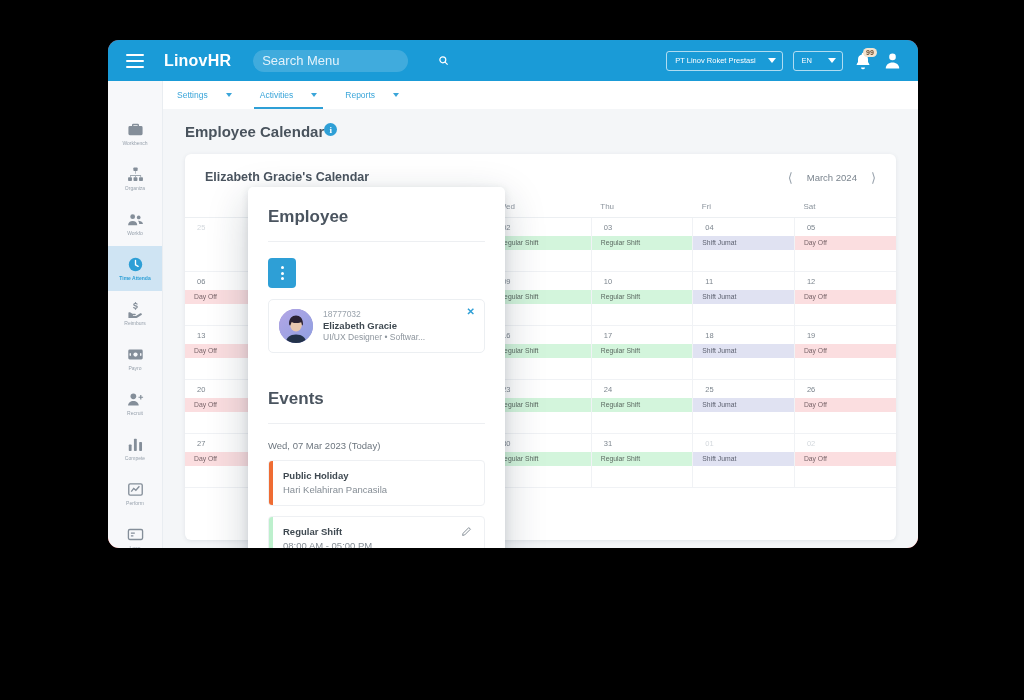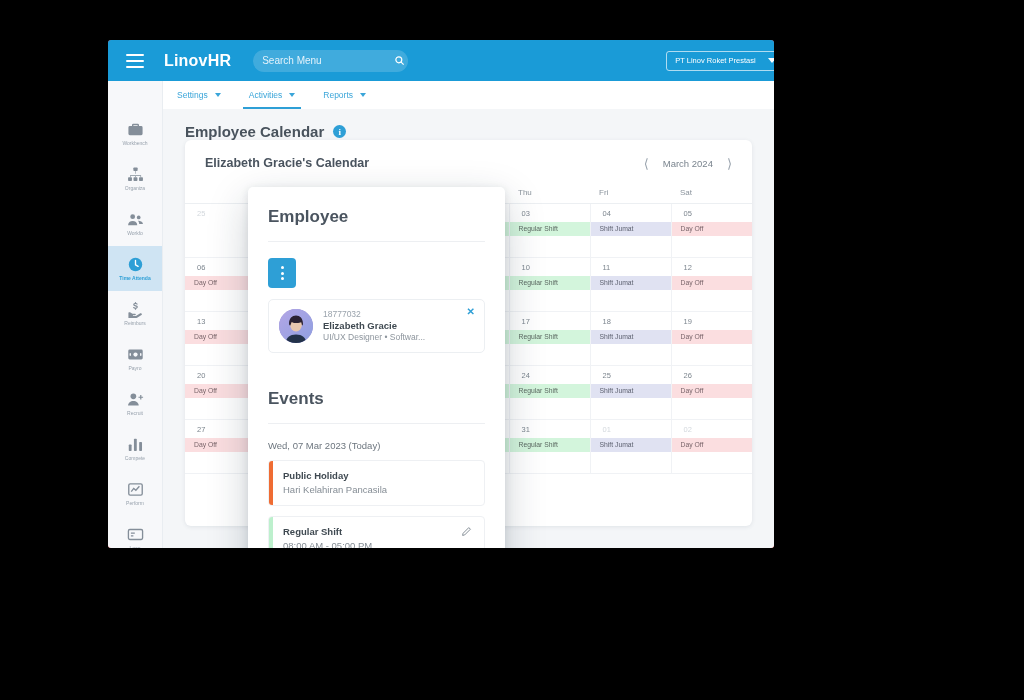--- a/index.html
+++ b/index.html
@@ -7,23 +7,23 @@
     width: 1024px; height: 700px;
     background: #000;
     font-family: "Liberation Sans", sans-serif;
     overflow: hidden;
   }
   #stage { position: relative; width: 1024px; height: 700px; background: #000; }
 
   
   #app-window {
     position: absolute; left: 108px; top: 40px;
-    width: 666px; height: 508px;
+    width: 810px; height: 508px;
     background: #ef4444;
-    border-radius: 3px;
+    border-radius: 11px;
     overflow: hidden;
     box-shadow: 0 18px 50px rgba(0,0,0,.55);
   }
 
   
   #topbar {
     position: absolute; left: 0; top: 0; width: 810px; height: 41px;
     background: #1a9bd7;
     display: flex; align-items: center;
   }
@@ -33,21 +33,21 @@
   .brand { margin-left: 20px; color: #fff; font-size: 16px; letter-spacing: .2px; }
   .brand b { font-weight: bold; }
   .brand span.light { font-weight: 600; }
   .search-menu {
     margin-left: 22px; width: 155px; height: 22px;
     background: rgba(255,255,255,.17); border-radius: 11px;
     display: flex; align-items: center; padding: 0 9px;
   }
   .search-menu input {
     flex: 1; border: 0; background: transparent; outline: none;
-    color: #fff; font-size: 10px; font-family: "Liberation Sans", sans-serif;
+    color: #fff; font-size: 13px; font-family: "Liberation Sans", sans-serif;
   }
   .search-menu input::placeholder { color: #e3f2fb; }
   .ic-search-sm { width: 11px; height: 11px; flex: 0 0 auto; }
 
   .topbar-right { margin-left: auto; display: flex; align-items: center;
     gap: 10px; padding-right: 16px; }
   .sel-box {
     height: 20px; border: 1px solid rgba(255,255,255,.65); border-radius: 3px;
     display: flex; align-items: center; padding: 0 6px 0 8px; gap: 12px;
     color: #fff; font-size: 7.5px; cursor: pointer;
@@ -64,21 +64,21 @@
   }
   .avatar-top { width: 19px; height: 19px; cursor: pointer; }
 
   
   #navrow {
     position: absolute; left: 0; top: 41px; width: 810px; height: 28px;
     background: #fff; display: flex; align-items: stretch;
   }
   #navrow .spacer { width: 55px; }
   .tab {
-    position: relative; display: flex; align-items: center; gap: 7px;
+    position: relative; display: flex; align-items: center; gap: 18px;
     padding: 4px 14px; color: #3aa5d9; font-size: 8.5px; cursor: pointer;
   }
   .tab .caret-d { width: 0; height: 0; border-left: 3.5px solid transparent;
     border-right: 3.5px solid transparent; border-top: 4.5px solid #3aa5d9; }
   .tab.active::after {
     content: ""; position: absolute; left: 8px; right: 8px; bottom: 0;
     height: 2px; background: #2e9fd6;
   }
 
   
@@ -93,22 +93,22 @@
   }
   .rail-item .lbl { font-size: 5px; text-align: center; line-height: 1.1;
     color: #98a2ad; width: 48px; overflow: hidden; }
   .rail-item.active { background: #cfe4f3; }
   .rail-item.active .lbl { color: #2e9fd6; font-weight: bold; }
   .rail-icn { width: 17px; height: 17px; }
 
   
   #content { position: absolute; left: 55px; top: 69px; right: 0; bottom: 0;
     background: #f4f6f8; padding: 14px 22px 0 22px; }
-  #page-title { display: flex; align-items: center; gap: 9px;
-    font-size: 15px; color: #49535d; font-weight: bold; }
+  #page-title { display: flex; gap: 0;
+    font-size: 15px; color: #49535d; font-weight: bold; margin-bottom: 14px; }
   .info-dot { width: 13px; height: 13px; border-radius: 50%;
     background: #2e9fd6; color: #fff; font-size: 9px; font-weight: bold;
     display: flex; align-items: center; justify-content: center;
     font-family: "Liberation Serif", serif; cursor: pointer; }
 
   #cal-card {
     background: #fff; border-radius: 6px; height: 386px;
     box-shadow: 0 1px 4px rgba(50,70,90,.10); overflow: hidden;
     position: relative;
   }

